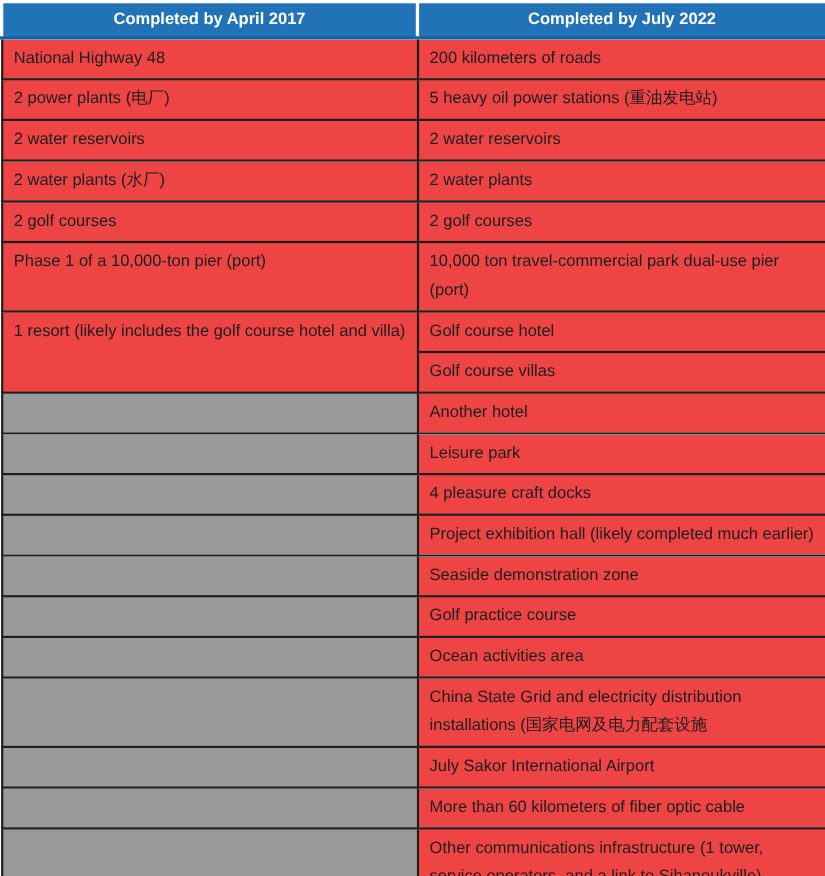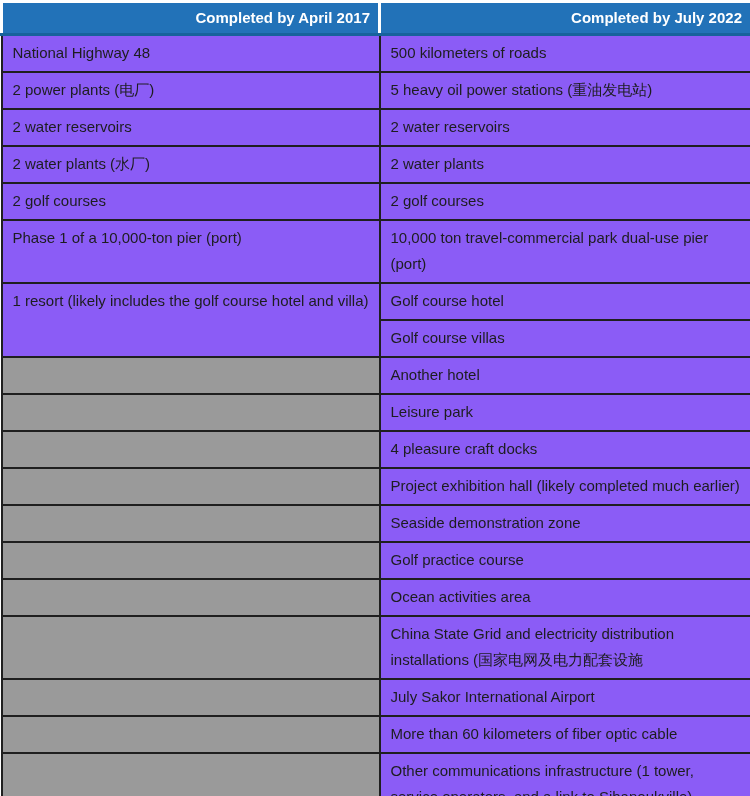--- a/index.html
+++ b/index.html
@@ -19,32 +19,32 @@
     font-size: 15px;
     color: var(--body-text, #1d1d1f);
   }
   col.col-left  { width: 378px; }
   col.col-right { width: 372px; }
   th.hdr {
     background: var(--header-bg, #2272b8);
     color: var(--header-text, #ffffff);
     font-weight: bold;
     font-size: 15px;
-    text-align: right;
+    text-align: center;
     padding: 5px 8px;
     line-height: 20px;
     border: 3px solid var(--header-divider, #ffffff);
     border-bottom: 3px solid var(--header-bottom-border, #17629c);
   }
   td.cell {
     border: 2px solid var(--grid-border, #1f1f1f);
     padding: 4px 10px 5px 10px;
     line-height: 26px;
     vertical-align: top;
-    background: #8b5cf6;
+    background: #ef4444;
     overflow: hidden;
   }
   td.cell.single { height: 26px; }
   td.cell.empty {
     background: var(--empty-cell-bg, #9a9a9a);
   }
 </style>
 </head>
 <body>
 
@@ -56,21 +56,21 @@
     </colgroup>
     <thead>
       <tr>
         <th class="hdr">Completed by April 2017</th>
         <th class="hdr">Completed by July 2022</th>
       </tr>
     </thead>
     <tbody>
       <tr>
         <td class="cell single">National Highway 48</td>
-        <td class="cell single">500 kilometers of roads</td>
+        <td class="cell single">200 kilometers of roads</td>
       </tr>
       <tr>
         <td class="cell single">2 power plants (电厂)</td>
         <td class="cell single">5 heavy oil power stations (重油发电站)</td>
       </tr>
       <tr>
         <td class="cell single">2 water reservoirs</td>
         <td class="cell single">2 water reservoirs</td>
       </tr>
       <tr>

